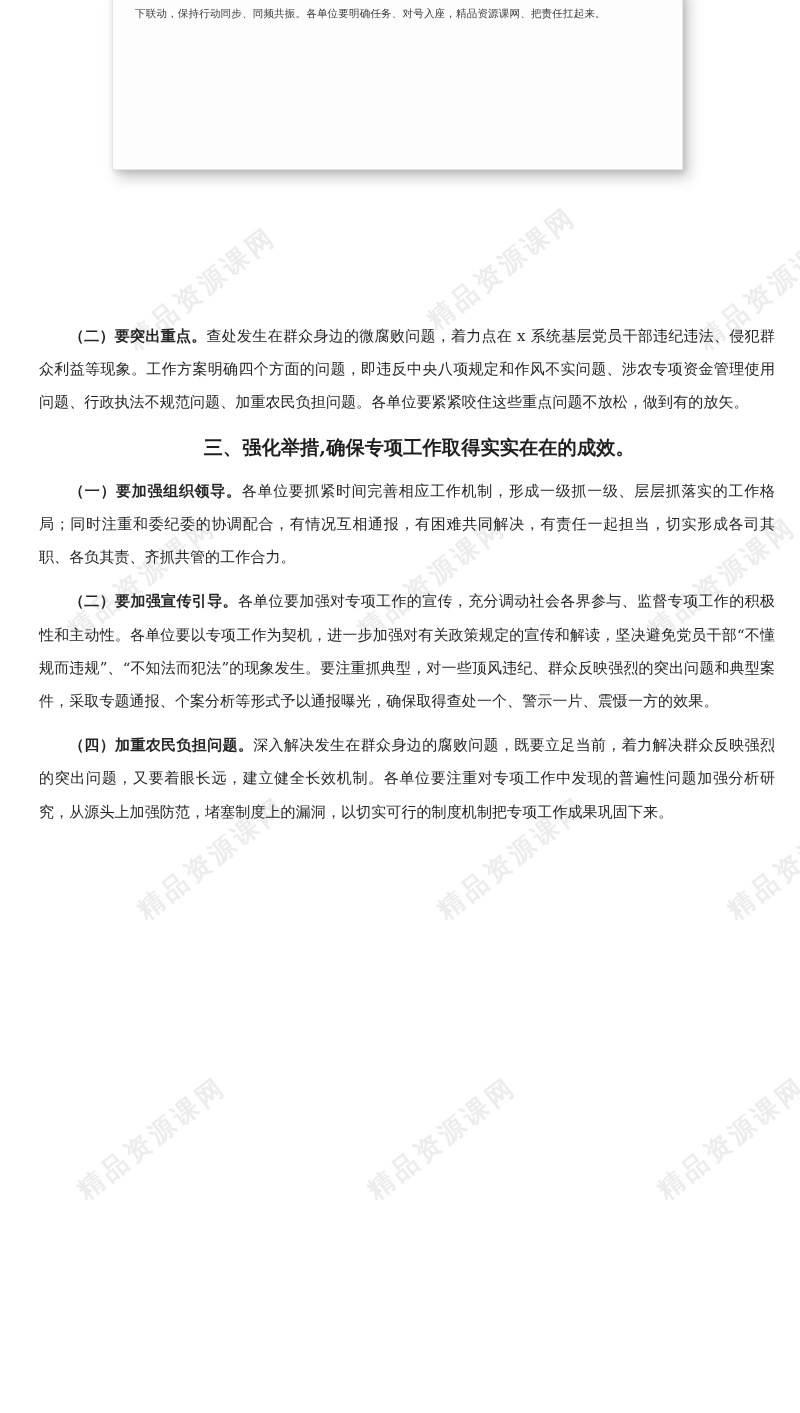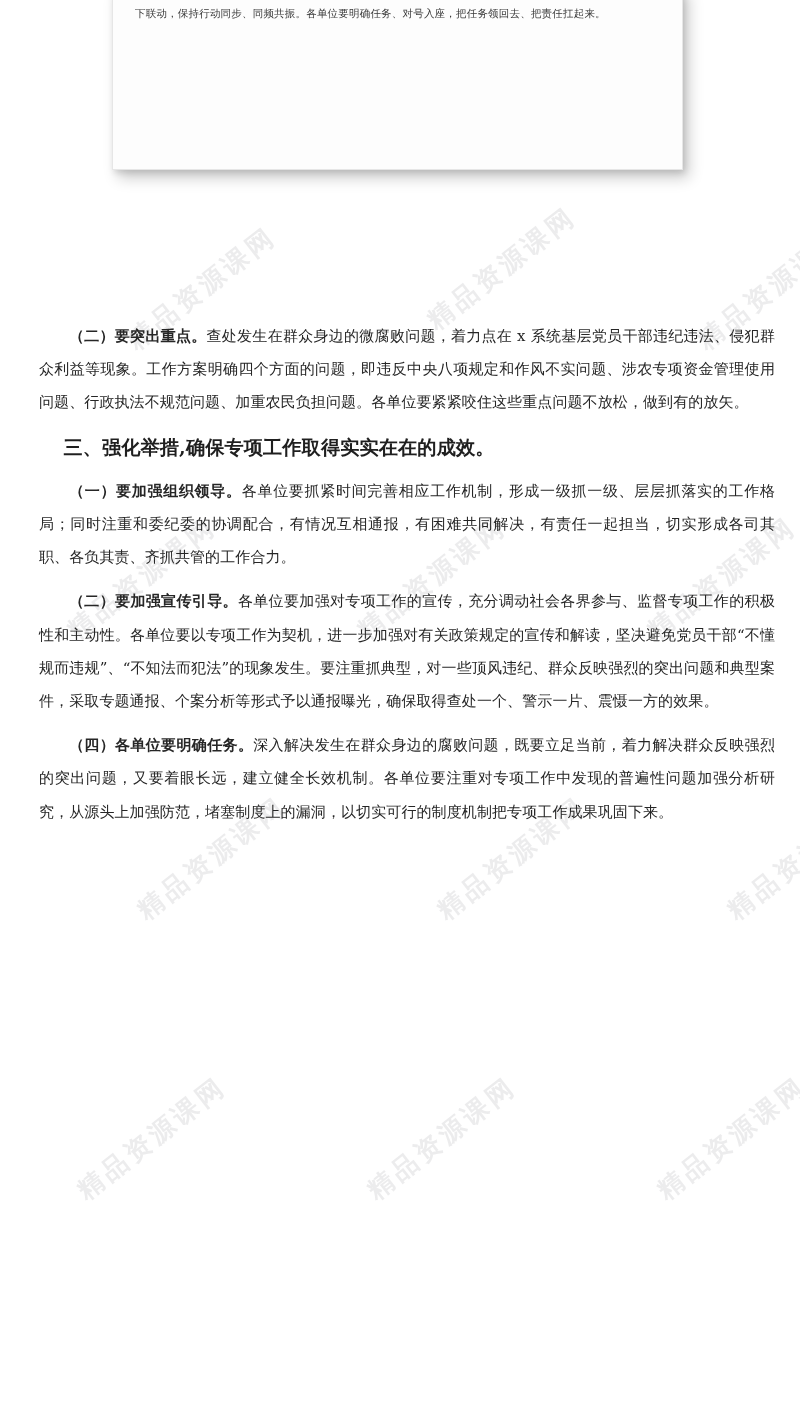--- a/index.html
+++ b/index.html
@@ -84,28 +84,29 @@
     font-weight: bold;
   }
   .heading {
     font-size: 19.2px;
     line-height: 33.2px;
     text-indent: 2em;
     font-weight: bold;
     margin: 0 0 11px 0;
     color: #1f1f1f;
     letter-spacing: 0.1px;
+    text-align: center;
   }
 </style>
 </head>
 <body>
 
 <div id="page-card">
   <div class="card-inner">
-    <div class="card-line">下联动，保持行动同步、同频共振。各单位要明确任务、对号入座，把任务领回去、把责任扛起来。</div>
+    <div class="card-line">下联动，保持行动同步、同频共振。各单位要明确任务、对号入座，精品资源课网、把责任扛起来。</div>
   </div>
 </div>
 
 <div id="watermark-layer">
   <span class="wm" style="left:120px; top:330px;">精品资源课网</span>
   <span class="wm" style="left:420px; top:310px;">精品资源课网</span>
   <span class="wm" style="left:690px; top:330px;">精品资源课网</span>
   <span class="wm" style="left:60px;  top:620px;">精品资源课网</span>
   <span class="wm" style="left:350px; top:620px;">精品资源课网</span>
   <span class="wm" style="left:640px; top:620px;">精品资源课网</span>
@@ -115,14 +116,14 @@
   <span class="wm" style="left:70px;  top:1180px;">精品资源课网</span>
   <span class="wm" style="left:360px; top:1180px;">精品资源课网</span>
   <span class="wm" style="left:650px; top:1180px;">精品资源课网</span>
 </div>
 
 <div id="doc-body">
     <p class="para"><span class="lead">（二）要突出重点。</span><span>查处发生在群众身边的微腐败问题，着力点在 x 系统基层党员干部违纪违法、侵犯群众利益等现象。工作方案明确四个方面的问题，即违反中央八项规定和作风不实问题、涉农专项资金管理使用问题、行政执法不规范问题、加重农民负担问题。各单位要紧紧咬住这些重点问题不放松，做到有的放矢。</span></p>
     <div class="heading">三、强化举措,确保专项工作取得实实在在的成效。</div>
     <p class="para"><span class="lead">（一）要加强组织领导。</span><span>各单位要抓紧时间完善相应工作机制，形成一级抓一级、层层抓落实的工作格局；同时注重和委纪委的协调配合，有情况互相通报，有困难共同解决，有责任一起担当，切实形成各司其职、各负其责、齐抓共管的工作合力。</span></p>
     <p class="para"><span class="lead">（二）要加强宣传引导。</span><span>各单位要加强对专项工作的宣传，充分调动社会各界参与、监督专项工作的积极性和主动性。各单位要以专项工作为契机，进一步加强对有关政策规定的宣传和解读，坚决避免党员干部“不懂规而违规”、“不知法而犯法”的现象发生。要注重抓典型，对一些顶风违纪、群众反映强烈的突出问题和典型案件，采取专题通报、个案分析等形式予以通报曝光，确保取得查处一个、警示一片、震慑一方的效果。</span></p>
-    <p class="para"><span class="lead">（四）各单位要明确任务。</span><span>深入解决发生在群众身边的腐败问题，既要立足当前，着力解决群众反映强烈的突出问题，又要着眼长远，建立健全长效机制。各单位要注重对专项工作中发现的普遍性问题加强分析研究，从源头上加强防范，堵塞制度上的漏洞，以切实可行的制度机制把专项工作成果巩固下来。</span></p>
+    <p class="para"><span class="lead">（四）加重农民负担问题。</span><span>深入解决发生在群众身边的腐败问题，既要立足当前，着力解决群众反映强烈的突出问题，又要着眼长远，建立健全长效机制。各单位要注重对专项工作中发现的普遍性问题加强分析研究，从源头上加强防范，堵塞制度上的漏洞，以切实可行的制度机制把专项工作成果巩固下来。</span></p>
   </div>
 
 </body></html>

